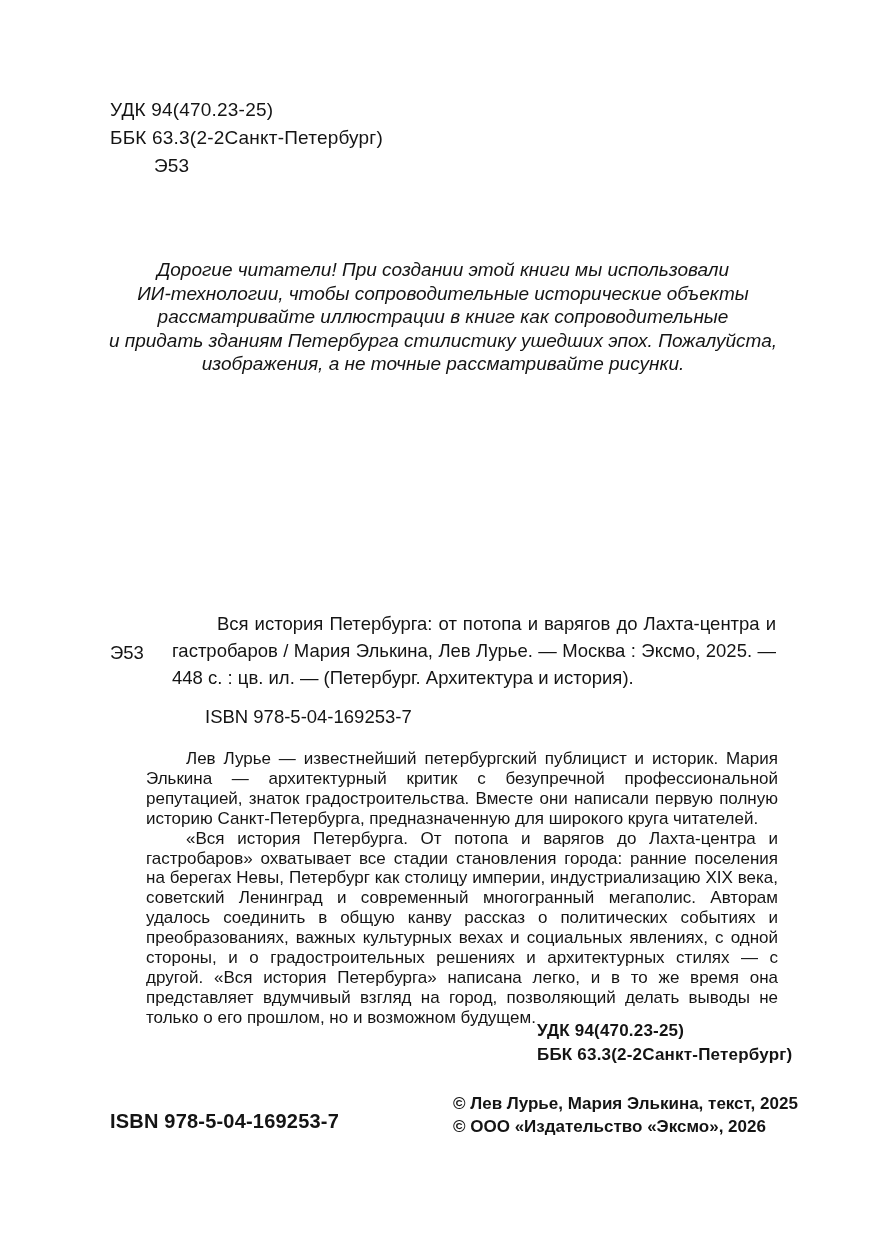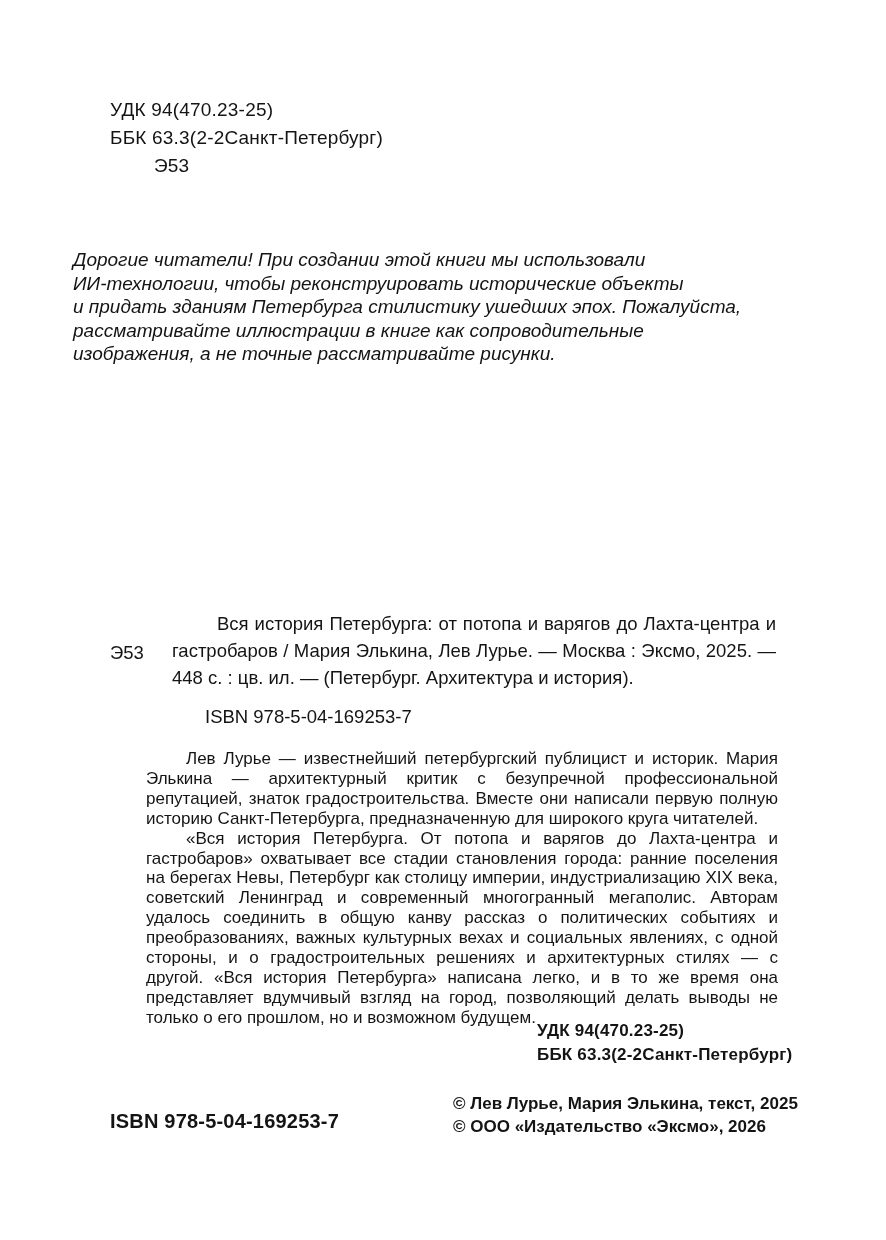--- a/index.html
+++ b/index.html
@@ -16,22 +16,22 @@
   
   .top-codes {
     position: absolute; left: 110px; top: 96px;
     font-size: 19px; line-height: 28px; letter-spacing: 0.2px;
   }
   .top-codes .sign { padding-left: 44px; display: block; }
   .top-codes div { display: block; }
 
   
   .disclaimer {
-    position: absolute; top: 248px; left: 50%; transform: translateX(-50%);
-    width: 740px; 
+    position: absolute; top: 258px; left: 50%; transform: translateX(-50%);
+    width: 740px; text-align: center;
     font-style: italic; font-size: 19px; line-height: 23.5px;
   }
   .disclaimer span { display: block; white-space: nowrap; }
 
   
   .catalog {
     position: absolute; left: 110px; top: 610px; width: 666px;
     font-size: 18.5px; line-height: 27px;
   }
   .catalog .author-heading {
@@ -79,23 +79,23 @@
 <div class="page">
 
   <div class="top-codes">
     <div>УДК 94(470.23-25)</div>
     <div>ББК 63.3(2-2Санкт-Петербург)</div>
     <span class="sign">Э53</span>
   </div>
 
   <div class="disclaimer">
     <span>Дорогие читатели! При создании этой книги мы использовали</span>
-    <span>ИИ-технологии, чтобы реконструировать исторические объекты</span>
+    <span>ИИ-технологии, чтобы сопроводительные исторические объекты</span>
+    <span>рассматривайте иллюстрации в книге как сопроводительные</span>
     <span>и придать зданиям Петербурга стилистику ушедших эпох. Пожалуйста,</span>
-    <span>рассматривайте иллюстрации в книге как сопроводительные</span>
     <span>изображения, а не точные рассматривайте рисунки.</span>
   </div>
 
   <div class="catalog">
     <span class="entry-sign">Э53</span>
     <p class="description">Вся история Петербурга: от потопа и варягов до Лахта-центра и гастробаров / Мария Элькина, Лев Лурье. — Москва : Эксмо, 2025. — 448 с. : цв. ил. — (Петербург. Архитектура и история).</p>
     <div class="isbn-note">ISBN 978-5-04-169253-7</div>
   </div>
 
   <div class="annotation">

